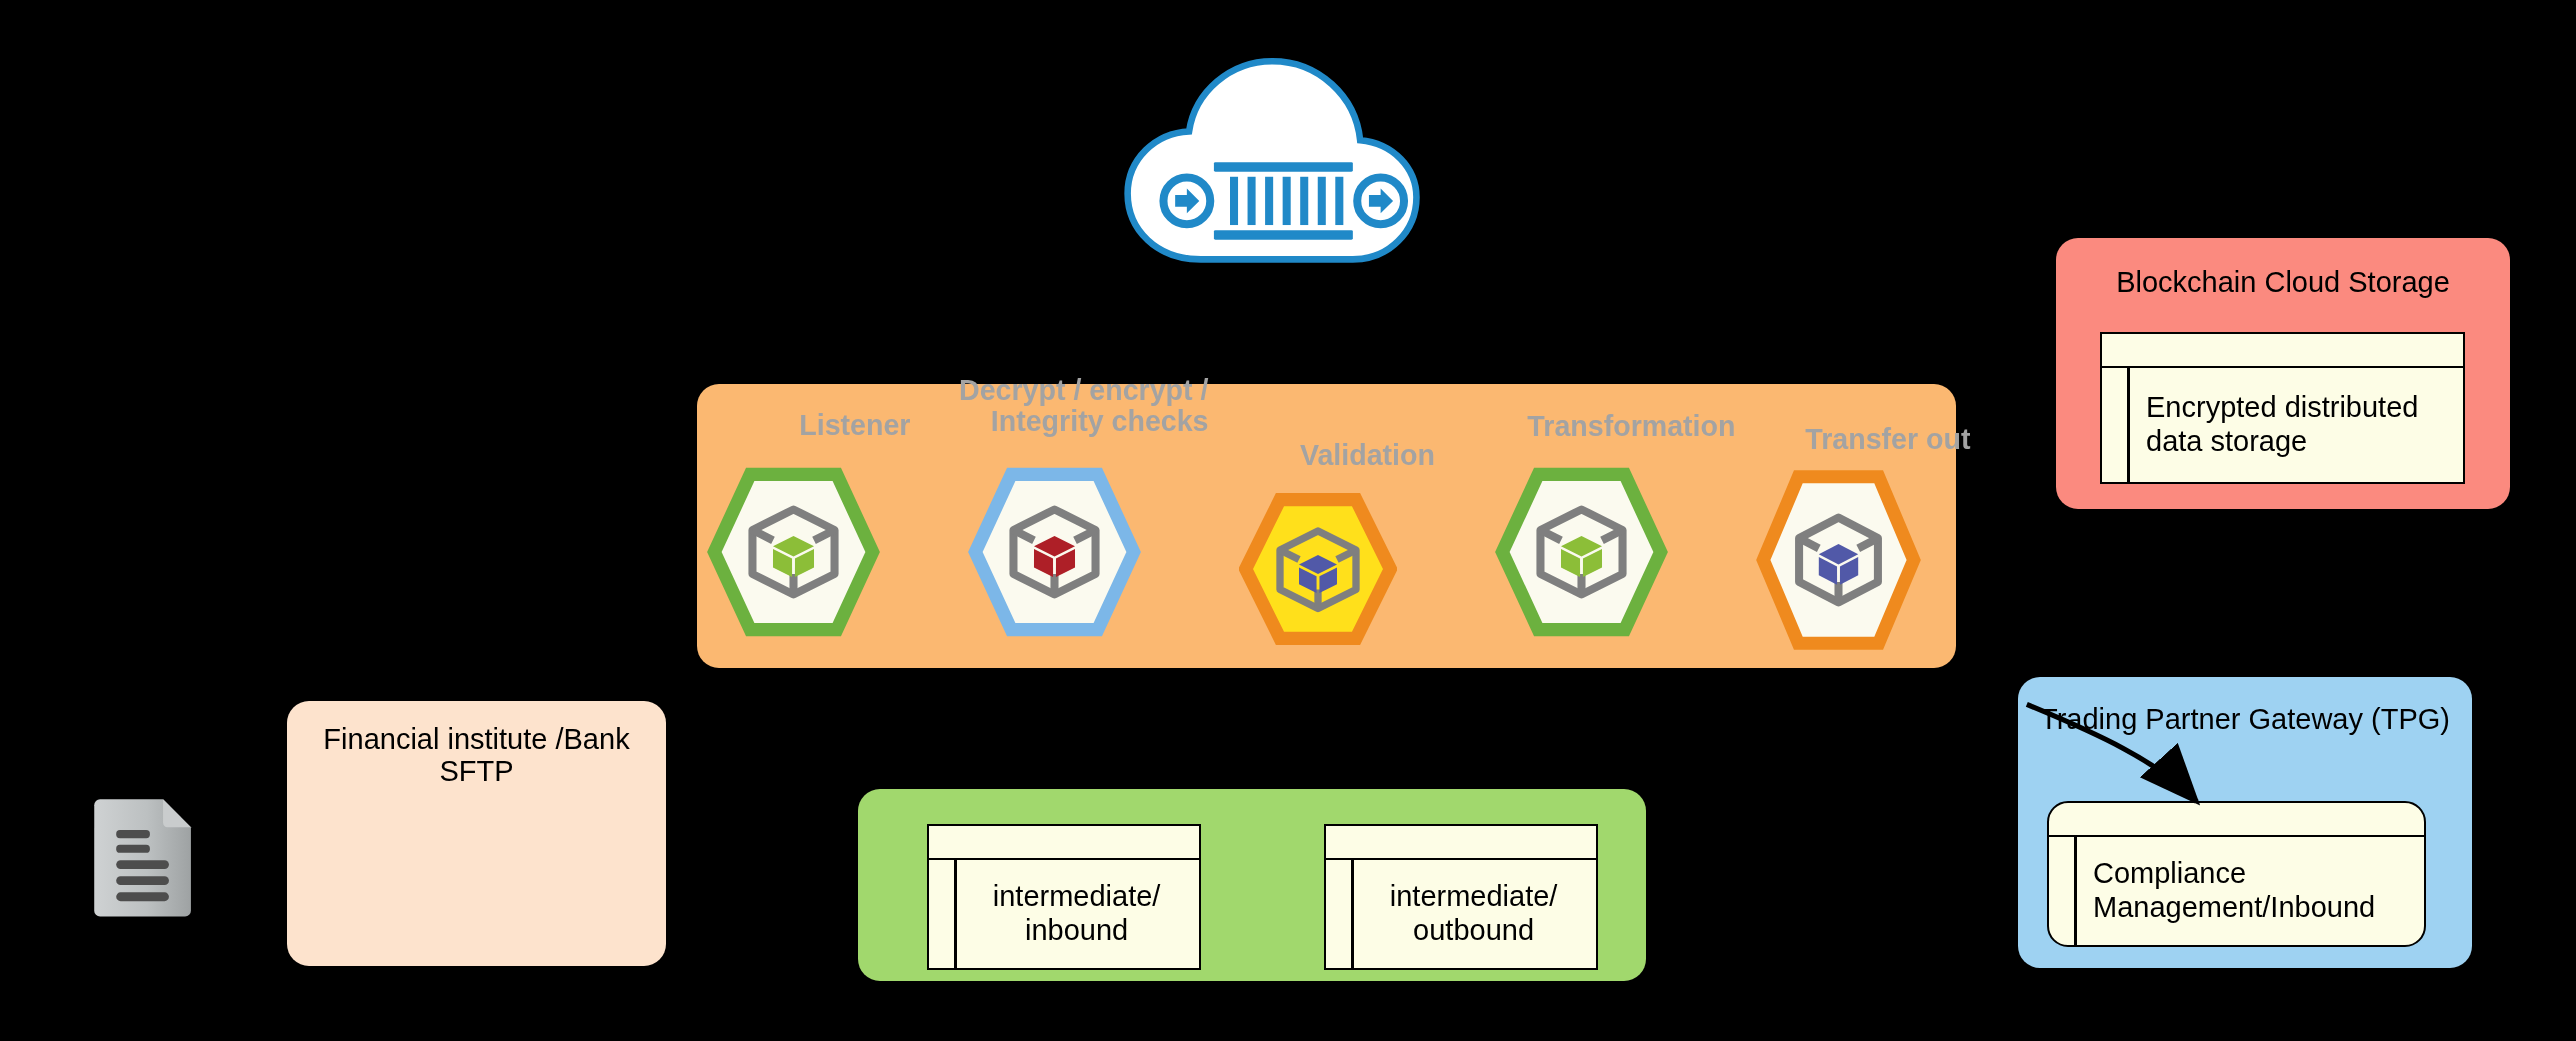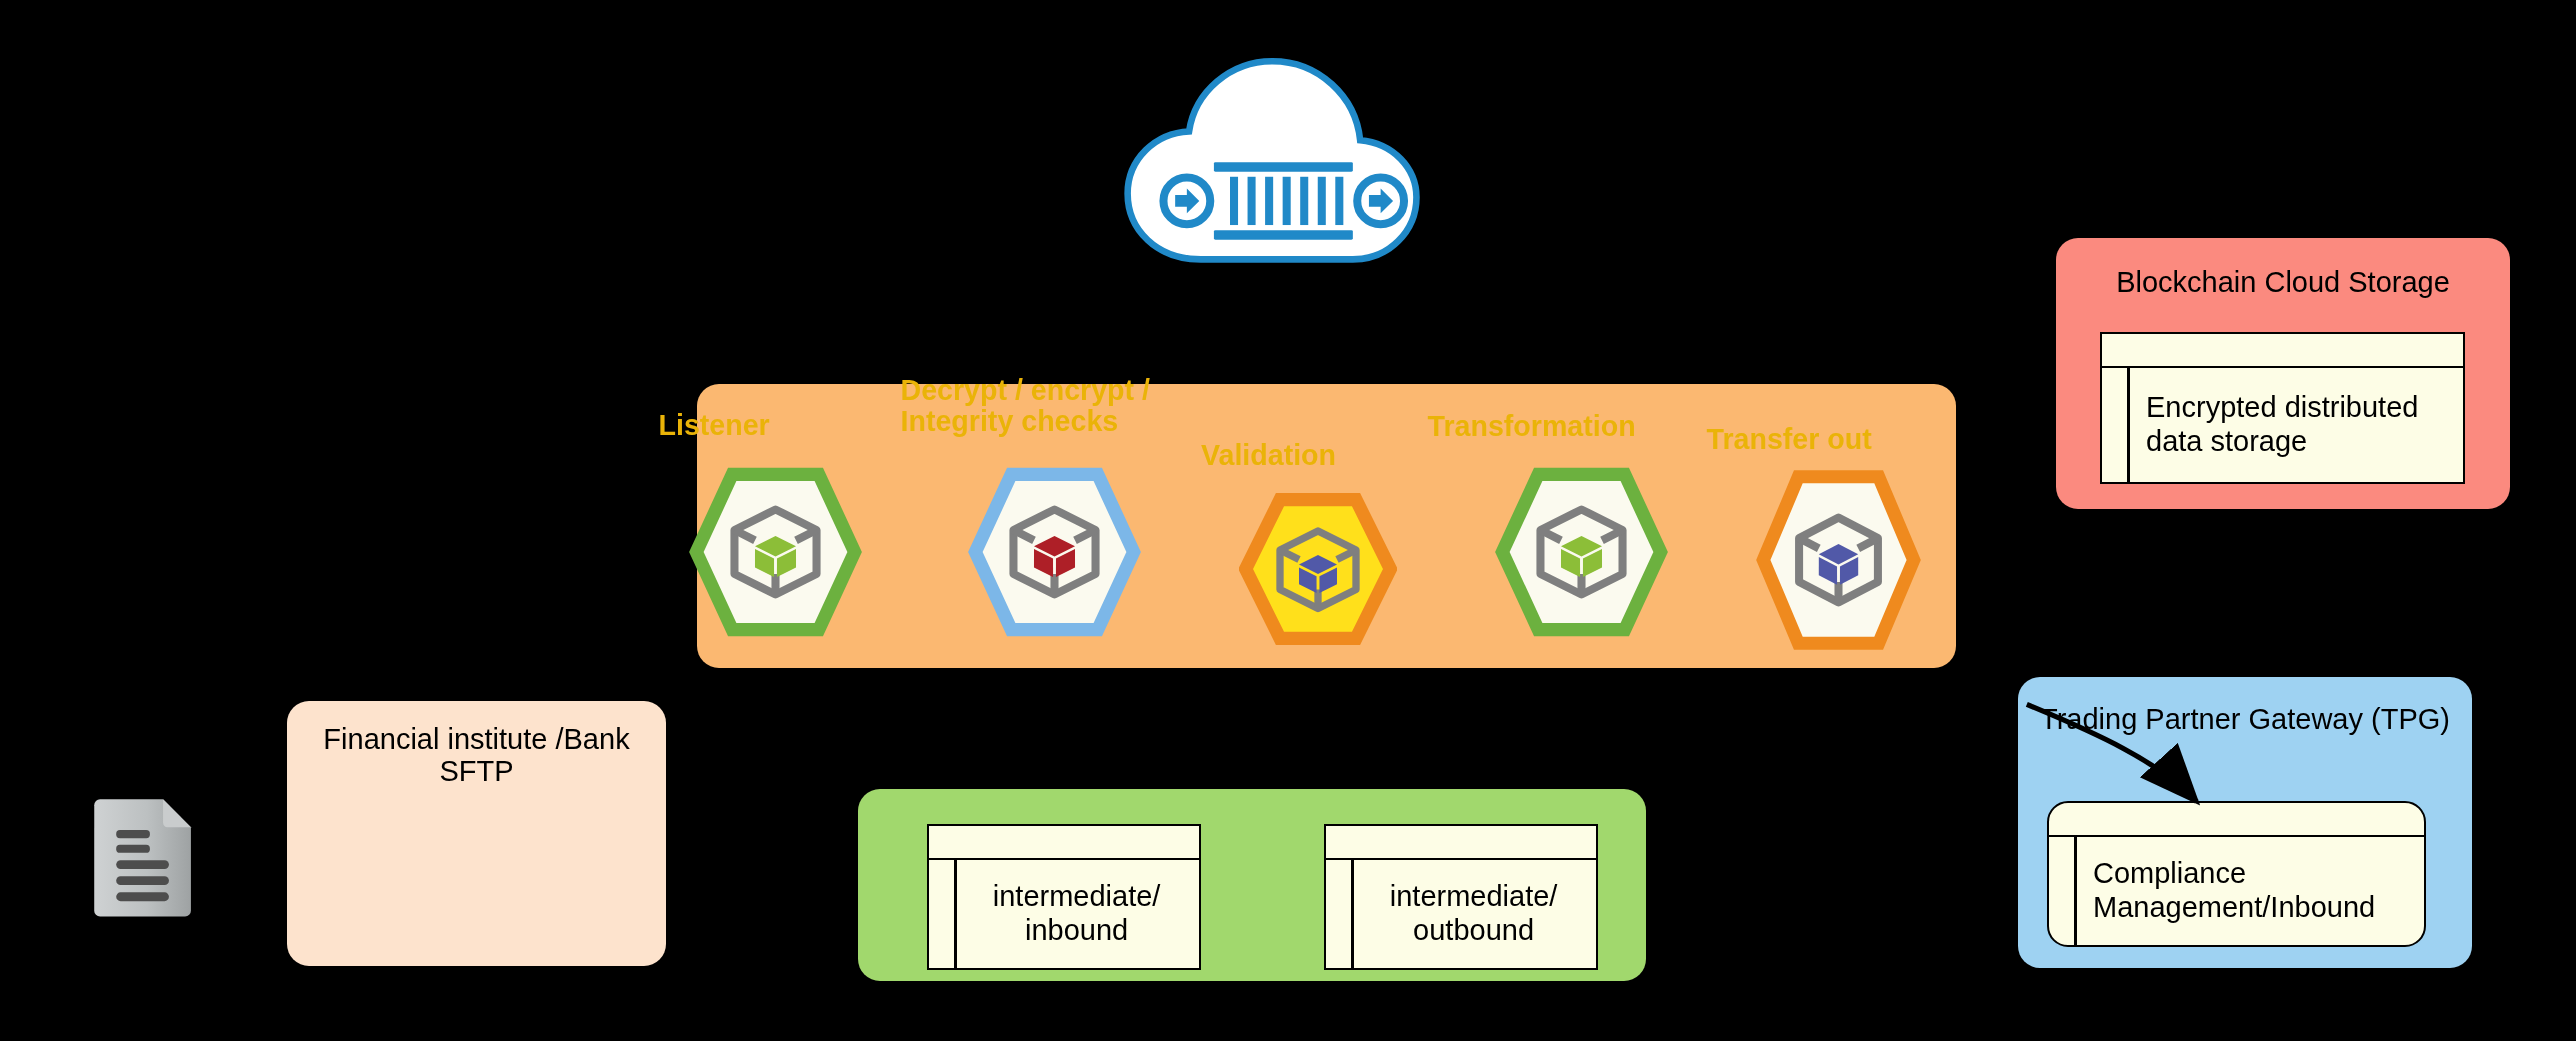--- a/index.html
+++ b/index.html
@@ -29,21 +29,21 @@
   .store-label{
     position:absolute;left:44px;right:8.8px;top:50%;transform:translateY(-50%);
     color:#000;white-space:pre-line;line-height:1.16;
   }
   .store-label.center{text-align:center;left:34px;}
 
   
   .hexwrap{position:absolute;}
   .hexlabel{
     position:absolute;left:50%;transform:translateX(-50%);
-    text-align:left;font-weight:bold;color:#eab308;
+    text-align:right;font-weight:bold;color:#a3a3a3;
     white-space:pre-line;line-height:1.1;
   }
 </style>
 </head>
 <body>
 
 <div class="stage">
 
   <svg class="layer" viewBox="0 0 3518 1423" width="2576" height="1042">
     <defs>
@@ -114,21 +114,21 @@
       <rect x="30" y="52" width="46" height="11" rx="5"></rect>
       <rect x="30" y="72" width="46" height="11" rx="5"></rect>
       <rect x="30" y="93" width="72" height="12" rx="6"></rect>
       <rect x="30" y="115" width="72" height="12" rx="6"></rect>
       <rect x="30" y="137" width="72" height="12" rx="6"></rect>
     </g>
   </svg>
 
   <div class="group" style="left:697px;top:384px;width:1259px;height:284px;background:#fbb871;"></div>
 
-  <div class="hexwrap" style="left:689px;top:467px;width:173px;height:122px;">
+  <div class="hexwrap" style="left:707px;top:467px;width:173px;height:122px;">
     <svg width="173" height="170" viewBox="0 0 236 232">
       <polygon points="59,10 177,10 226,116 177,222 59,222 10,116" fill="#fbfaef" stroke="#6cb13f" stroke-width="18"></polygon>
       <g>
         <path d="M62,86 L118,58 L174,86 L174,146 L118,174 L62,146 Z" fill="none" stroke="#7f7f7f" stroke-width="11" stroke-linejoin="round"></path>
         <path d="M62,86 L90,100 M174,86 L146,100 M118,172 L118,146" stroke="#7f7f7f" stroke-width="11"></path>
         <path d="M118,94 L146,108 L118,122 L90,108 Z" fill="#8cbe38"></path>
         <path d="M90,112 L116,125 L116,150 L90,137 Z" fill="#8cbe38"></path>
         <path d="M146,112 L120,125 L120,150 L146,137 Z" fill="#8cbe38"></path>
       </g>
     </svg>

